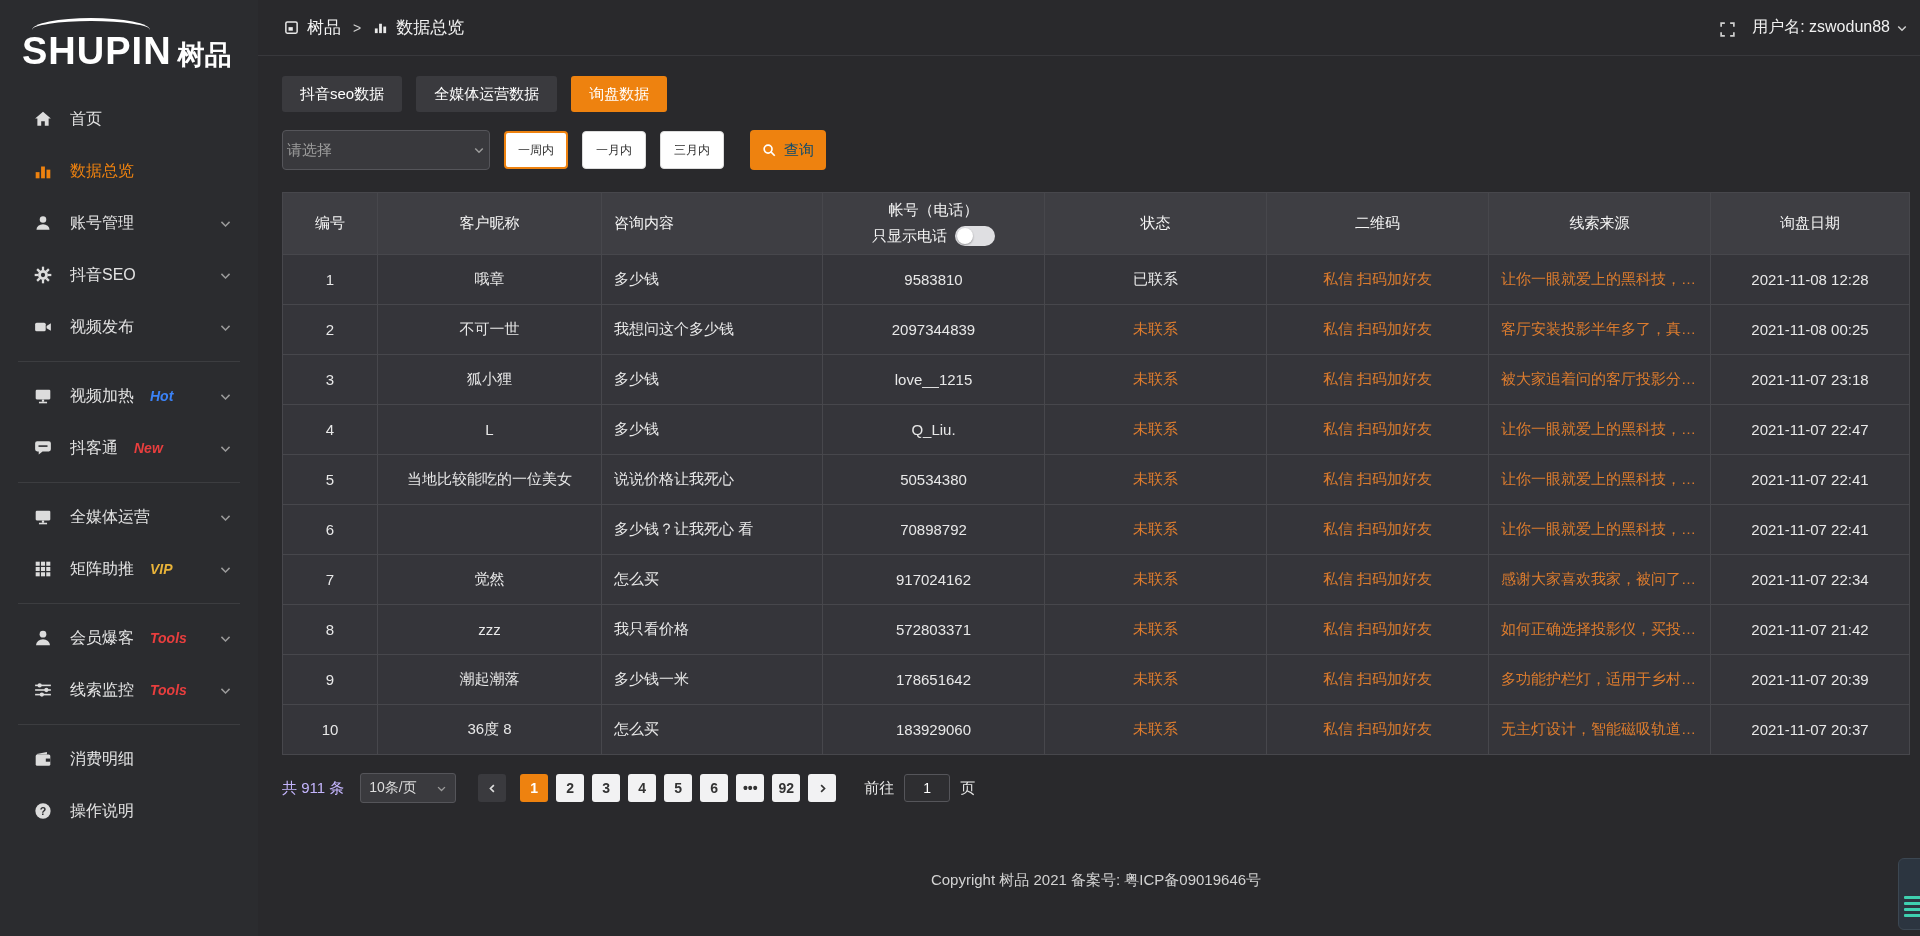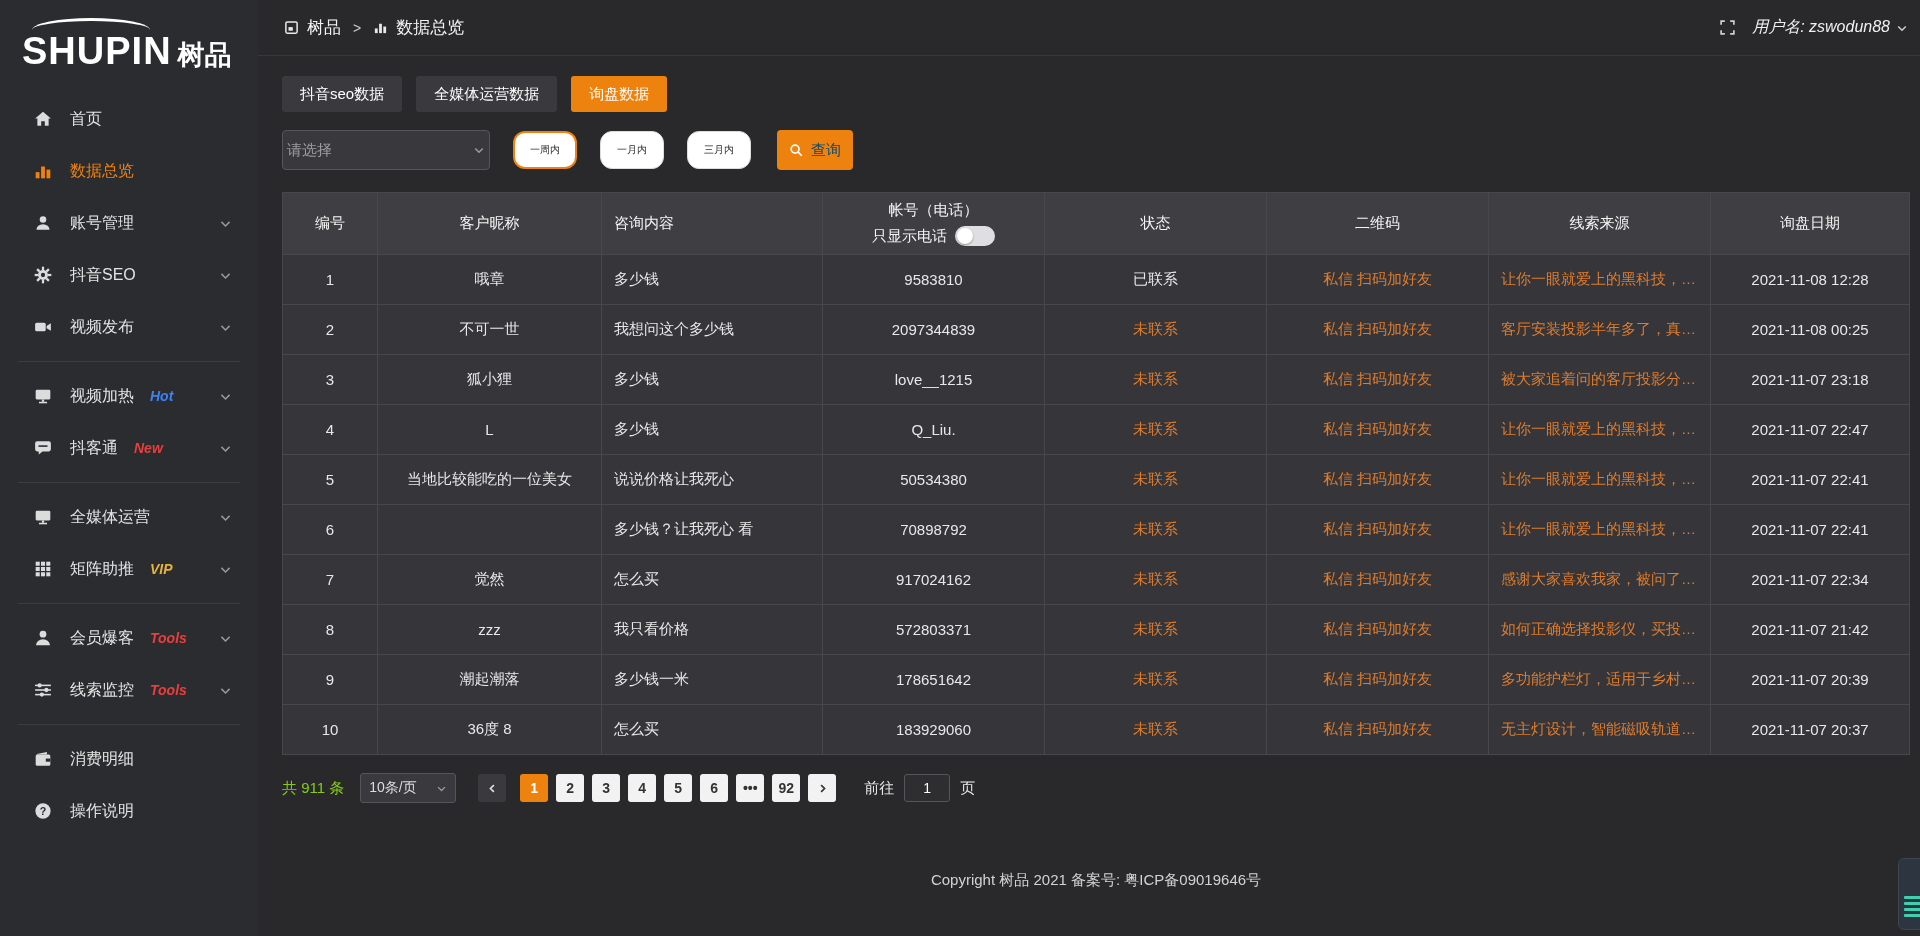--- a/index.html
+++ b/index.html
@@ -24,56 +24,56 @@
   .side-badge { font-style:italic; font-weight:700; font-size:14px; margin-left:16px; }
   .side-chevron { margin-left:auto; color:#9a9a9a; }
   .side-divider { height:1px; background:#3c3d40; margin:8px 18px; }
 
   
   .main { flex:1; display:flex; flex-direction:column; height:100%; }
   .topbar { height:56px; min-height:56px; display:flex; align-items:center; padding:0 26px; border-bottom:1px solid #38383c; }
   .crumb { display:flex; align-items:center; gap:8px; font-size:17px; color:#f2f2f2; }
   .crumb .c-icon { color:#e8e8e8; }
   .crumb-sep { color:#cfcfcf; font-size:14px; margin:0 4px; }
-  .topbar-right { margin-left:auto; display:flex; align-items:center; gap:16px;font-style:italic; }
+  .topbar-right { margin-left:auto; display:flex; align-items:flex-end; gap:16px; }
   .fullscreen-btn { color:#cfcfcf; cursor:pointer; }
   .user-wrap { display:flex; align-items:center; gap:6px; font-size:16px; color:#f0f0f0; cursor:pointer; }
 
   
   .tabs { display:flex; gap:14px; margin:20px 0 0 24px; }
   .tab { height:36px; padding:16px 18px; display:flex; align-items:center; background:#3a3a3e; color:#fff; font-size:15px; border-radius:3px; cursor:pointer; }
   .tab.active { background:#ee820f; }
 
   
   .filter-row { display:flex; align-items:center; margin:18px 0 0 24px; gap:14px; }
   .select { width:208px; height:40px; background:#39393d; border:1px solid #55555a; border-radius:4px; display:flex; align-items:center; padding:0 4px; cursor:pointer; }
   .select .sel-text { color:#9c9c9c; font-size:15px; }
   .select .s-chevron { margin-left:auto; color:#9c9c9c; }
-  .period-btn { height:38px; min-width:64px; padding:0 12px; background:#fff; color:#2e2e2e; border:1px solid #dcdcdc; border-radius:12px; font-size:10px; display:flex; align-items:center; justify-content:center; cursor:pointer;margin-left:9px; }
+  .period-btn { height:38px; min-width:64px; padding:0 12px; background:#fff; color:#2e2e2e; border:1px solid #dcdcdc; border-radius:4px; font-size:12px; display:flex; align-items:center; justify-content:center; cursor:pointer; }
   .period-btn.active { border:2px solid #ee820f; }
   .search-btn { height:40px; padding:0 12px; margin-left:12px; background:#ee820f; color:#0c4a6e; border:none; border-radius:4px; font-size:15px; display:flex; align-items:center; gap:7px; cursor:pointer; }
 
   
   .table-wrap { margin:22px 24px 0 24px; }
   table { width:100%; border-collapse:collapse; table-layout:fixed; background:#35353a; }
   th, td { border:1px solid #47474c; font-weight:400; }
   thead th { background:#3e3e43; height:62px; color:#f5f5f5; font-size:15px; text-align:center; }
   tbody td { height:50px; font-size:15px; color:#e8e8e8; text-align:center; padding:0 10px; overflow:hidden; white-space:nowrap; text-overflow:ellipsis; }
   col.c-no{width:95px;} col.c-nick{width:224px;} col.c-content{width:221px;} col.c-acc{width:222px;}
   col.c-status{width:222px;} col.c-qr{width:222px;} col.c-src{width:222px;} col.c-date{width:199px;}
   th.left, td.left { text-align:left; padding-left:12px; }
   td.orange, .pending { color:#dd7c2e; }
   td.link-cell { cursor:pointer; }
   .acc-head-l2 { display:flex; align-items:center; justify-content:center; gap:8px; margin-top:6px; }
   .toggle { width:40px; height:20px; border-radius:10px; background:#dfdfe2; position:relative; cursor:pointer; }
   .toggle .knob { position:absolute; left:2px; top:2px; width:16px; height:16px; border-radius:50%; background:#fff; box-shadow:0 1px 2px rgba(0,0,0,.35); }
 
   
   .pagination { display:flex; align-items:center; margin:18px 0 0 24px; gap:8px; font-size:15px; }
-  .pg-total { color:#84cc16; margin-right:8px; }
+  .pg-total { color:#c4b5fd; margin-right:8px; }
   .pg-size { width:96px; height:30px; background:#3a3a3e; border:1px solid #55555a; border-radius:3px; display:flex; align-items:center; padding:0 8px; color:#ddd; font-size:14px; cursor:pointer; margin-right:14px; }
   .pg-size .s-chevron { margin-left:auto; color:#9c9c9c; }
   .pg-btn { min-width:28px; height:28px; padding:0 4px; border-radius:3px; background:#f2f2f3; color:#333; font-size:14px; font-weight:700; display:flex; align-items:center; justify-content:center; cursor:pointer; }
   .pg-btn.prev { background:#3a3a3e; color:#ddd; margin-right:6px; }
   .pg-btn.active { background:#ee820f; color:#fff; }
   .pg-goto { display:flex; align-items:center; gap:10px; margin-left:20px; color:#e6e6e6; }
   .pg-input { width:46px; height:28px; background:#2e2e31; border:1px solid #55555a; border-radius:3px; color:#fff; text-align:center; font-size:14px; font-family:inherit; }
 
   
   .footer { margin-top:auto; padding:0 0 46px 0; text-align:center; color:#d2d2d2; font-size:15px; }

